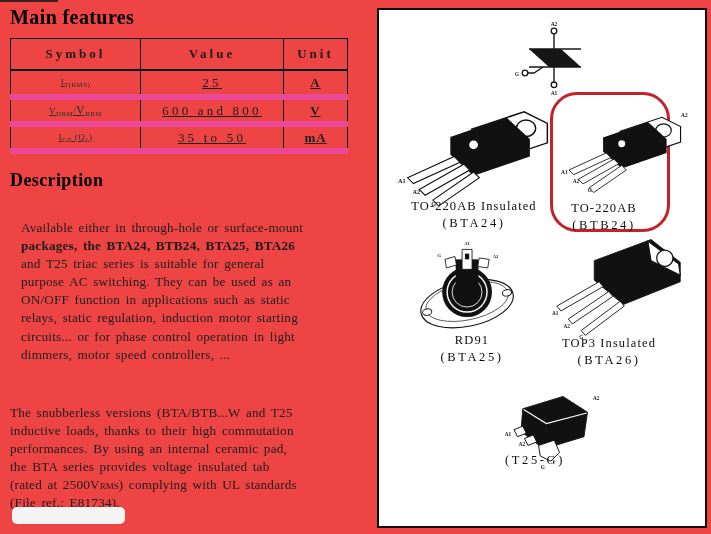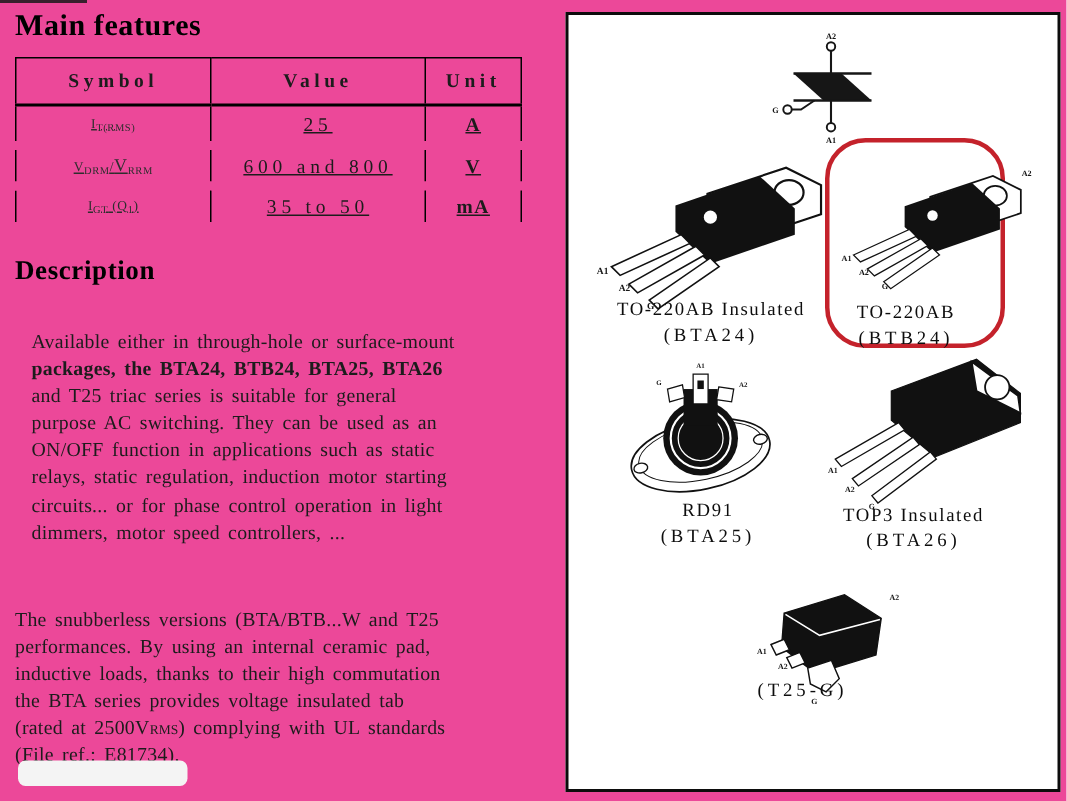--- a/index.html
+++ b/index.html
@@ -1,16 +1,16 @@
 <!DOCTYPE html>
 <html><head>
 <meta charset="utf-8">
 <style>
   html,body{margin:0;padding:0;background:#fff;}
-  .page{position:relative;width:711px;height:534px;background:#ec4899;overflow:hidden;
+  .page{position:relative;width:711px;height:534px;background:#ef4444;overflow:hidden;
         font-family:"Liberation Serif","DejaVu Serif",serif;color:#1c1c1c;}
   .abs{position:absolute;}
 
   
   .h-main{font-size:20px;font-weight:bold;letter-spacing:.4px;color:#000;}
   .h-desc{font-size:18px;font-weight:bold;letter-spacing:.4px;color:#000;}
 
   
   table.feat{border-collapse:collapse;table-layout:fixed;width:337px;border:1.5px solid #000;}
   table.feat th,table.feat td{border:1px solid #000;text-align:center;vertical-align:middle;padding:0;}
@@ -89,22 +89,22 @@
       <div class="line" style="font-weight: bold;">packages, the BTA24, BTB24, BTA25, BTA26</div>
       <div class="line">and T25 triac series is suitable for general</div>
       <div class="line">purpose AC switching. They can be used as an</div>
       <div class="line">ON/OFF function in applications such as static</div>
       <div class="line">relays, static regulation, induction motor starting</div>
       <div class="line">circuits... or for phase control operation in light</div>
       <div class="line">dimmers, motor speed controllers, ...</div>
     </div>
   <div class="abs para" style="left:10px;top:356px;width:350px;margin-top:48px;">
       <div class="line">The snubberless versions (BTA/BTB...W and T25</div>
+      <div class="line">inductive loads, thanks to their high commutation</div>
       <div class="line">performances. By using an internal ceramic pad,</div>
-      <div class="line">inductive loads, thanks to their high commutation</div>
       <div class="line">the BTA series provides voltage insulated tab</div>
       <div class="line"><span>(rated at 2500V</span><span class="sub">RMS</span><span>) complying with UL standards</span></div>
       <div class="line">(File ref.: E81734).</div>
     </div>
 
   <div class="abs watermark" style="left:12px;top:507px;width:113px;height:17px;"></div>
 
   <div class="abs panel" style="left:377px;top:8px;width:326px;height:516px;">
 
     <svg class="abs" style="left:128px;top:10px;" width="95" height="78" viewBox="0 0 95 78">

